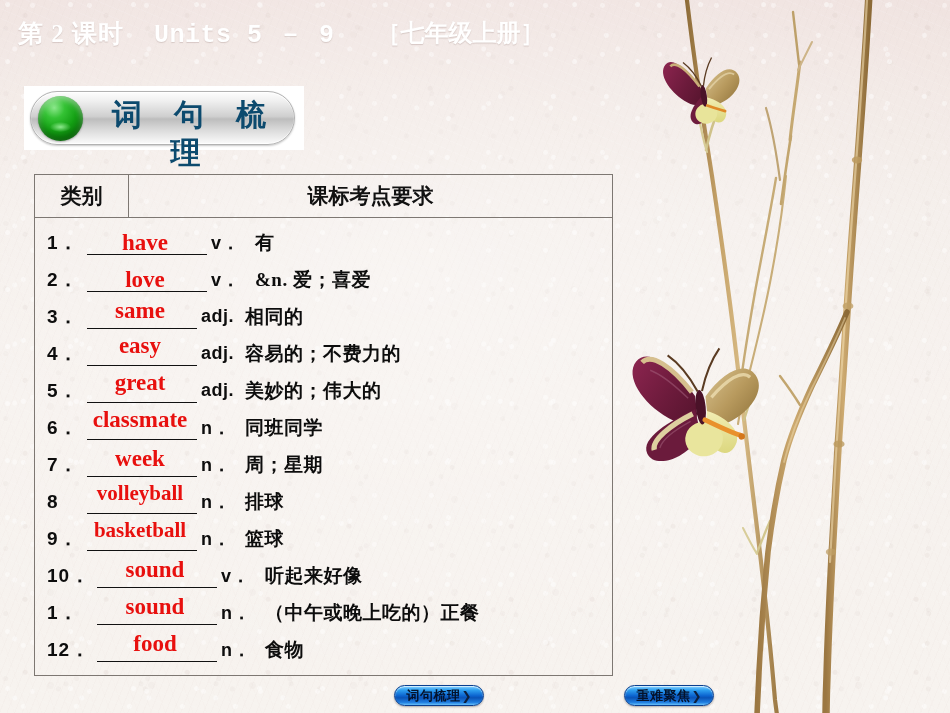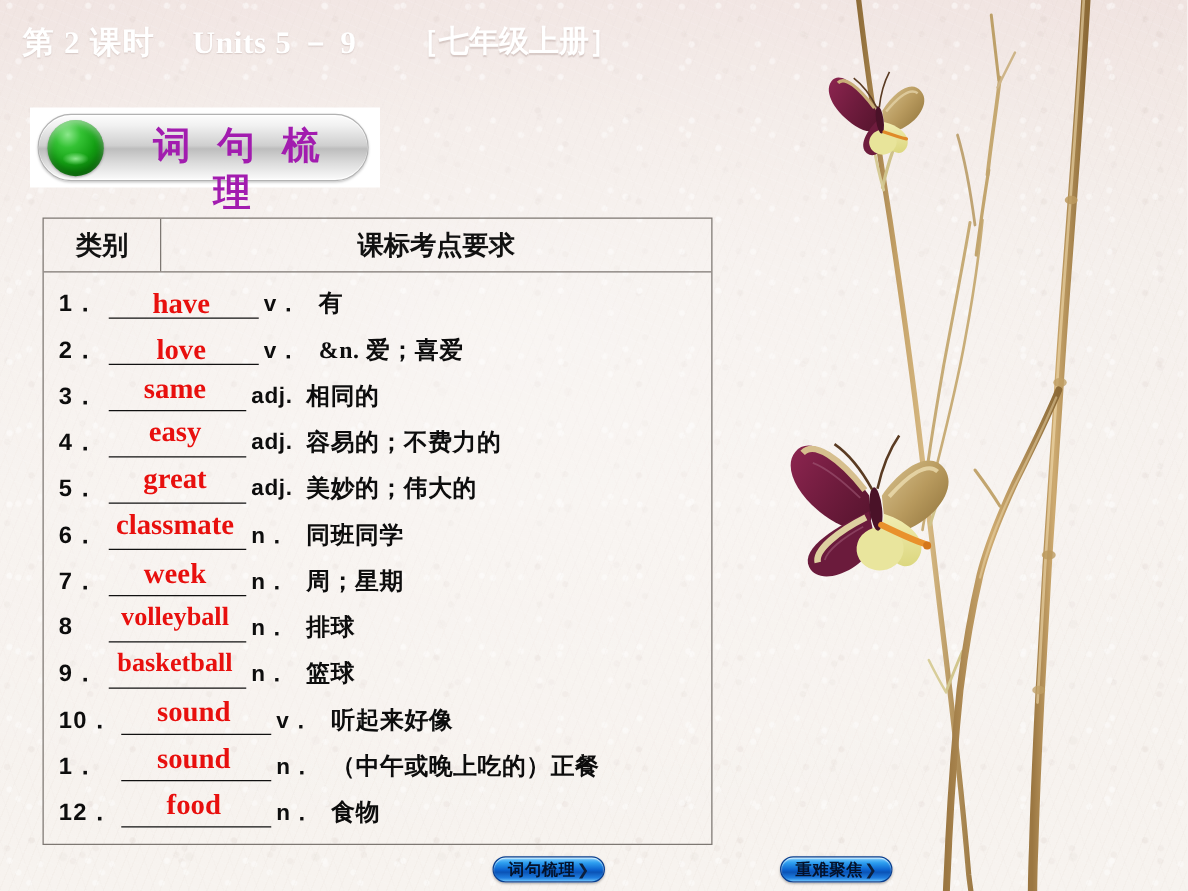--- a/index.html
+++ b/index.html
@@ -75,21 +75,21 @@
   }
   .title-bar .t-cn {
     font-family: "Liberation Serif", "DejaVu Serif", serif;
     font-size: 25px;
     font-weight: 700;
     color: #ffffff;
     letter-spacing: 1px;
     text-shadow: 0 1px 1px rgba(180,160,155,.45);
   }
   .title-bar .t-en {
-    font-family: Liberation Serif, serif;
+    font-family: Liberation Mono, monospace;
     font-size: 25px;
     font-weight: 700;
     color: #ffffff;
     letter-spacing: .5px;
     margin-left: 30px;
     text-shadow: 0 1px 1px rgba(180,160,155,.45);
   }
   .title-bar .t-grade {
     font-family: "Liberation Serif", "DejaVu Serif", serif;
     font-size: 24px;
@@ -147,24 +147,24 @@
     height: 24%;
     border-radius: 50%;
     background: radial-gradient(ellipse at 50% 50%, rgba(180,255,180,.75) 0%, rgba(180,255,180,0) 72%);
   }
   .badge-text {
     position: absolute;
     left: 70px;
     top: 12px;
     width: 190px;
     text-align: center;
-    font-family: Liberation Serif, serif;
+    font-family: Liberation Mono, monospace;
     font-size: 30px;
     font-weight: 700;
-    color: #a21caf;
+    color: #0c4a6e;
     letter-spacing: 7px;
     text-indent: 7px;
     line-height: 38px;
   }
 
   
   .decor {
     position: absolute;
     left: 0;
     top: 0;
@@ -172,21 +172,21 @@
     height: 713px;
     z-index: 3;
     pointer-events: none;
   }
 
   
   .vocab-table {
     position: absolute;
     left: 34px;
     top: 174px;
-    width: 536px;
+    width: 579px;
     height: 502px;
     z-index: 5;
     border: 1px solid #7d7772;
     box-sizing: border-box;
     background: transparent;
   }
   .tbl-head {
     position: relative;
     height: 42px;
     border-bottom: 1px solid #7d7772;

